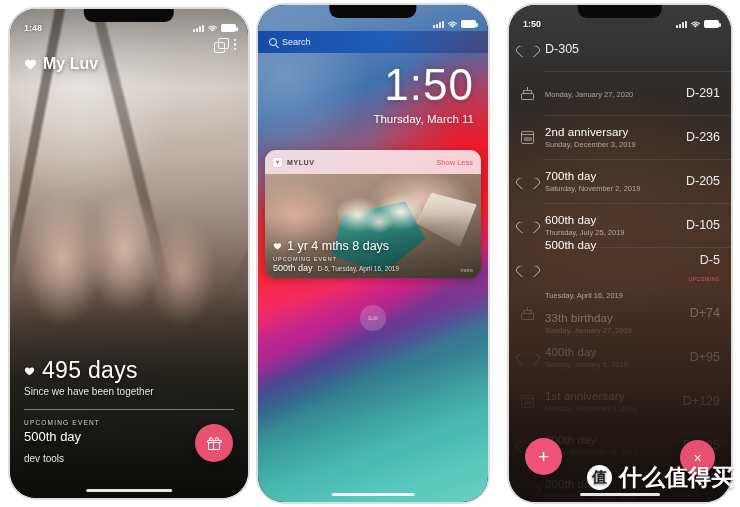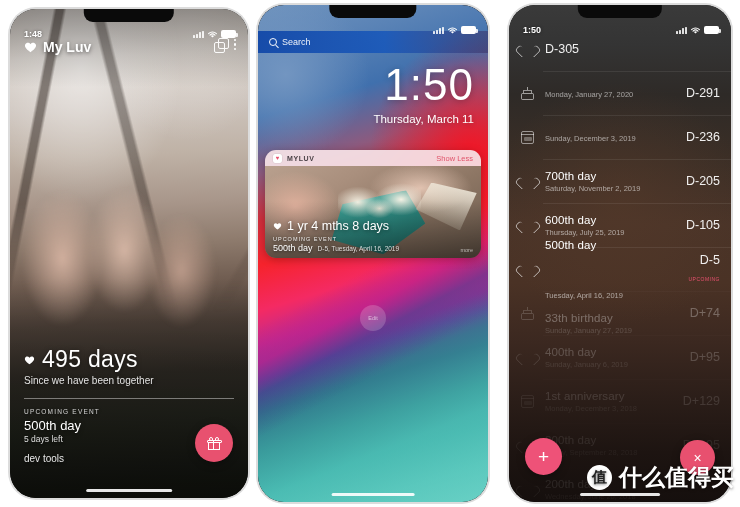--- a/index.html
+++ b/index.html
@@ -26,21 +26,21 @@
     overflow: hidden;
   }
   .notch {
     position: absolute; top: 0; left: 50%; transform: translateX(-50%);
     width: 38%; height: 13px;
     background: #0a0a0a;
     border-bottom-left-radius: 9px; border-bottom-right-radius: 9px;
     z-index: 40;
   }
   .statusbar {
-    position: absolute; top: 12px; left: 0; right: 0; height: 22px;
+    position: absolute; top: 6px; left: 0; right: 0; height: 22px;
     display: flex; align-items: center; justify-content: space-between;
     padding: 4px 12px 0 14px;
     font-size: 9px; font-weight: bold; color: #fff; z-index: 35;
     text-shadow: 0 0 3px rgba(0,0,0,.5);
   }
   .status-right { display: flex; align-items: center; gap: 3px; }
   .bars { display:flex; align-items:flex-end; gap:1px; height:7px; opacity:.85;}
   .bars i { display:block; width:2px; background:#fff; border-radius:.5px;}
   .bars i:nth-child(1){height:2.5px}.bars i:nth-child(2){height:4px}
   .bars i:nth-child(3){height:5.5px}.bars i:nth-child(4){height:7px}
@@ -86,23 +86,23 @@
       radial-gradient(ellipse 26% 50% at 22% 50%, rgba(222,186,168,.85), rgba(222,186,168,0) 66%),
       radial-gradient(ellipse 24% 46% at 48% 46%, rgba(230,196,178,.8), rgba(230,196,178,0) 66%),
       radial-gradient(ellipse 22% 42% at 72% 56%, rgba(214,176,158,.7), rgba(214,176,158,0) 66%);
     filter: blur(2px);
   }
   .p1-vign {
     position:absolute; inset:0;
     background: linear-gradient(to bottom, rgba(0,0,0,.35) 0%, rgba(0,0,0,0) 16%, rgba(0,0,0,0) 55%, rgba(0,0,0,.45) 100%);
   }
   .p1-title {
-    position:absolute; top:30px; left:14px;
+    position:absolute; top:46px; left:14px;
     display:flex; align-items:center; gap:6px;
-    color:#fff; font-size:14px; font-weight:600;
+    color:#fff; font-size:16px; font-weight:600;
     text-shadow:0 1px 4px rgba(0,0,0,.55); z-index:20;
   }
   .p1-actions {
     position:absolute; top:29px; right:12px; display:flex; align-items:center; gap:7px; z-index:20;
   }
   .ic-layers { width:13px; height:13px; position:relative; opacity:.95; }
   .ic-layers::before, .ic-layers::after {
     content:''; position:absolute; border:1.4px solid #fff; border-radius:2px;
   }
   .ic-layers::before { width:9px; height:9px; left:0; top:4px; }
@@ -176,32 +176,32 @@
     position:absolute; right:14px; top:58px; text-align:right; z-index:22; color:#fff;
   }
   .p2-clock { font-size:44px; font-weight:300; line-height:1; letter-spacing:1px; text-shadow:0 1px 6px rgba(0,0,0,.25); }
   .p2-date { font-size:11.5px; font-weight:400; margin-top:6px; text-shadow:0 1px 5px rgba(0,0,0,.25); }
 
   .p2-card {
     position:absolute; left:7px; right:7px; top:145px; z-index:24;
     border-radius:11px; overflow:hidden; box-shadow:0 2px 9px rgba(0,0,0,.25);
   }
   .p2-cardhead {
-    height:16px; display:flex; align-items:center; justify-content:space-between;
+    height:24px; display:flex; align-items:center; justify-content:space-between;
     padding:0 8px; background:rgba(246,226,230,.93);
   }
   .p2-hl { display:flex; align-items:center; gap:5px; }
   .p2-appicon {
     width:9px; height:9px; border-radius:2.2px; background:#fff;
     display:flex; align-items:center; justify-content:center; font-size:6px; color:#e8516f;
     box-shadow:0 0 0 .5px rgba(0,0,0,.08);
   }
   .p2-appname { font-size:7px; letter-spacing:.6px; color:#4a4146; font-weight:600; }
   .p2-showless { font-size:7.5px; color:#e0536a; }
-  .p2-cardbody { position:relative; height:92px; overflow:hidden; }
+  .p2-cardbody { position:relative; height:104px; overflow:hidden; }
   .p2-gift-bg {
     position:absolute; inset:0;
     background:
       radial-gradient(ellipse 30% 55% at 14% 44%, rgba(226,178,158,.95), rgba(226,178,158,0) 70%),
       radial-gradient(ellipse 34% 40% at 72% 24%, rgba(238,206,188,.85), rgba(238,206,188,0) 70%),
       linear-gradient(150deg, #b9a08e 0%, #a98f7d 28%, #8d7664 60%, #6b5a4c 100%);
   }
   .p2-giftbox {
     position:absolute; left:30%; top:30%; width:44%; height:66%;
     background:linear-gradient(150deg,#3fa59a 0%, #2f8d84 48%, #1f6e67 100%);
@@ -346,21 +346,20 @@
         <div class="p1-days">
           <svg width="11" height="10" viewBox="0 0 13 12">
             <path d="M6.5 11.2 C1.2 7.6 0.4 5.2 1.3 3.3 C2.2 1.3 5 1.1 6.5 3.2 C8 1.1 10.8 1.3 11.7 3.3 C12.6 5.2 11.8 7.6 6.5 11.2Z" fill="#fff"></path>
           </svg>
           <span>495 days</span>
         </div>
         <div class="p1-sub">Since we have been together</div>
         <div class="p1-rule"></div>
         <div class="p1-label">UPCOMING EVENT</div>
         <div class="p1-ev">500th day</div>
-        <div class="p1-evsub">5 days left</div>
         <div class="p1-dev">dev tools</div>
       </div>
 
       <div class="fab" id="p1-fab">
         <span class="gift">
           <i class="lid"></i>
             <i class="box"></i>
             <i class="rib"></i>
             <i class="bowl"></i>
             <i class="bowr"></i>
@@ -468,20 +467,21 @@
             </span>
             <span class="ddwrap">
               <span class="dd" style="display: block;">D-291</span>
             </span>
           </div>
           <div class="row ">
             <span class="ic">
               <span class="ic-cal"></span>
             </span>
             <span class="txt">
+              <span class="ttl" style="display: block;">2nd anniversary</span>
               <span class="sub" style="display: block;">Sunday, December 3, 2019</span>
             </span>
             <span class="ddwrap">
               <span class="dd" style="display: block;">D-236</span>
             </span>
           </div>
           <div class="row ">
             <span class="ic">
               <span class="ic-heart"></span>
             </span>

